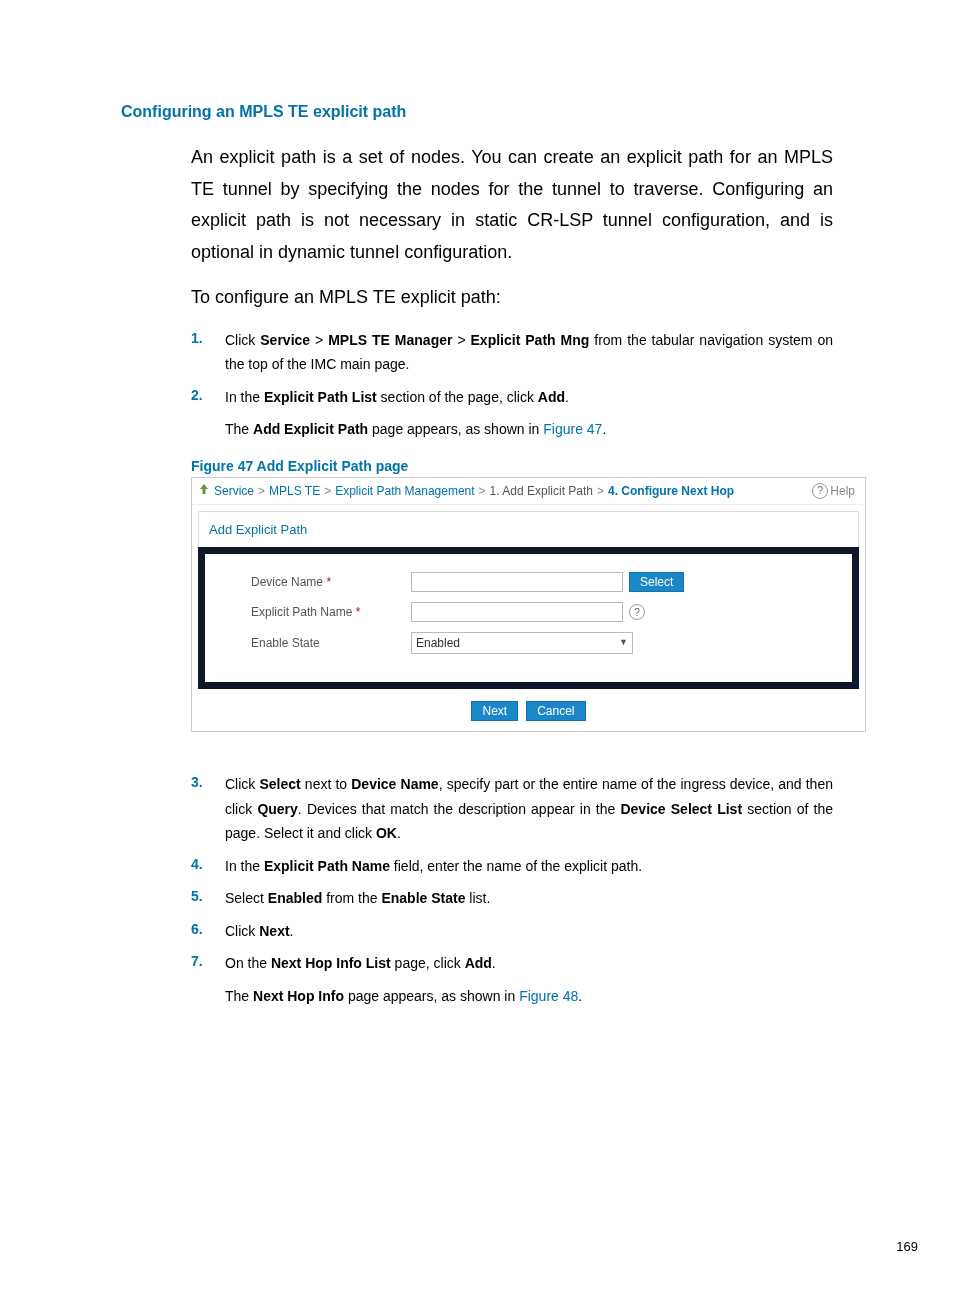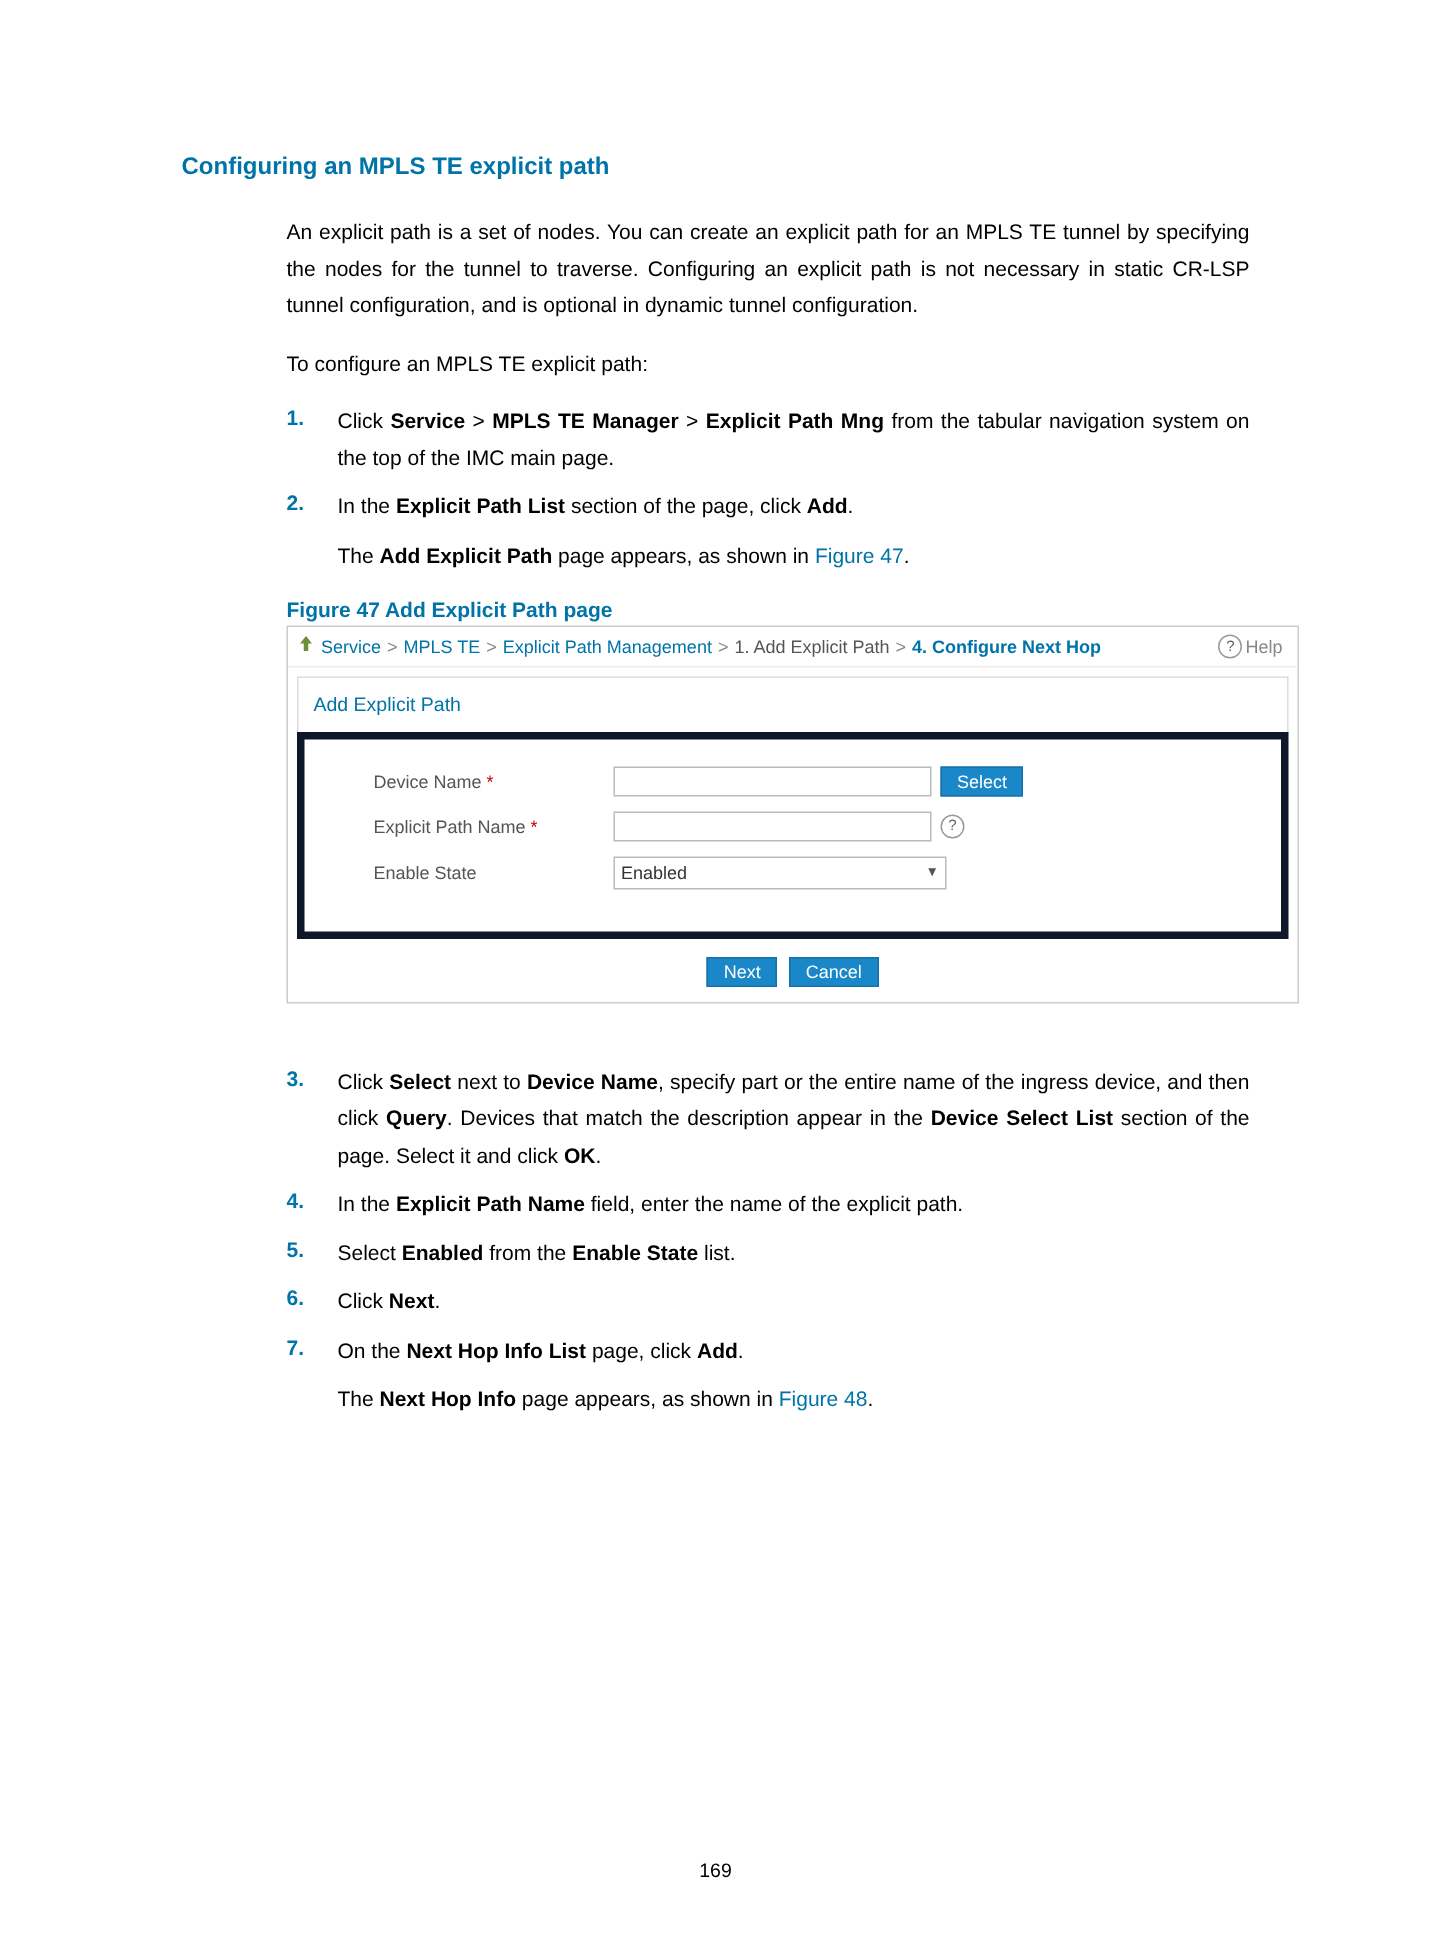--- a/index.html
+++ b/index.html
@@ -22,21 +22,21 @@
   .section-title {
     color: #0073a8;
     font-weight: bold;
     font-size: 16px;
     margin-bottom: 18px;
   }
   .body-text {
     margin-left: 70px;
     margin-bottom: 14px;
     text-align: justify;
-    font-size: 14px;
+    font-size: 18px;
     line-height: 1.75;
   }
   .ol {
     margin-left: 70px;
   }
   .ol-item {
     display: flex;
     margin-bottom: 8px;
   }
   .ol-num {
@@ -102,21 +102,21 @@
     padding: 6px;
   }
   .panel-title {
     color: #0073a8;
     padding: 8px 10px;
     border: 1px solid #ddd;
     border-bottom: none;
     font-size: 13px;
   }
   .panel {
-    border: 5px solid #0f172a;
+    border: 7px solid #0f172a;
     padding: 18px 10px 18px 10px;
   }
   .form-row {
     display: flex;
     align-items: center;
     margin-bottom: 10px;
   }
   .form-label {
     width: 160px;
     padding-left: 36px;
@@ -176,21 +176,21 @@
     color: #666;
   }
   .tree-icon {
     color: #6b8f3a;
     font-size: 12px;
   }
   .pagenum {
     position: absolute;
     bottom: 40px;
     left: 0; right: 0;
-    text-align: center;
+    text-align: right;
     font-size: 13px;
   }
 </style>
 </head>
 <body>
 
 <div class="page">
 
   <div class="section-title">Configuring an MPLS TE explicit path</div>
 

